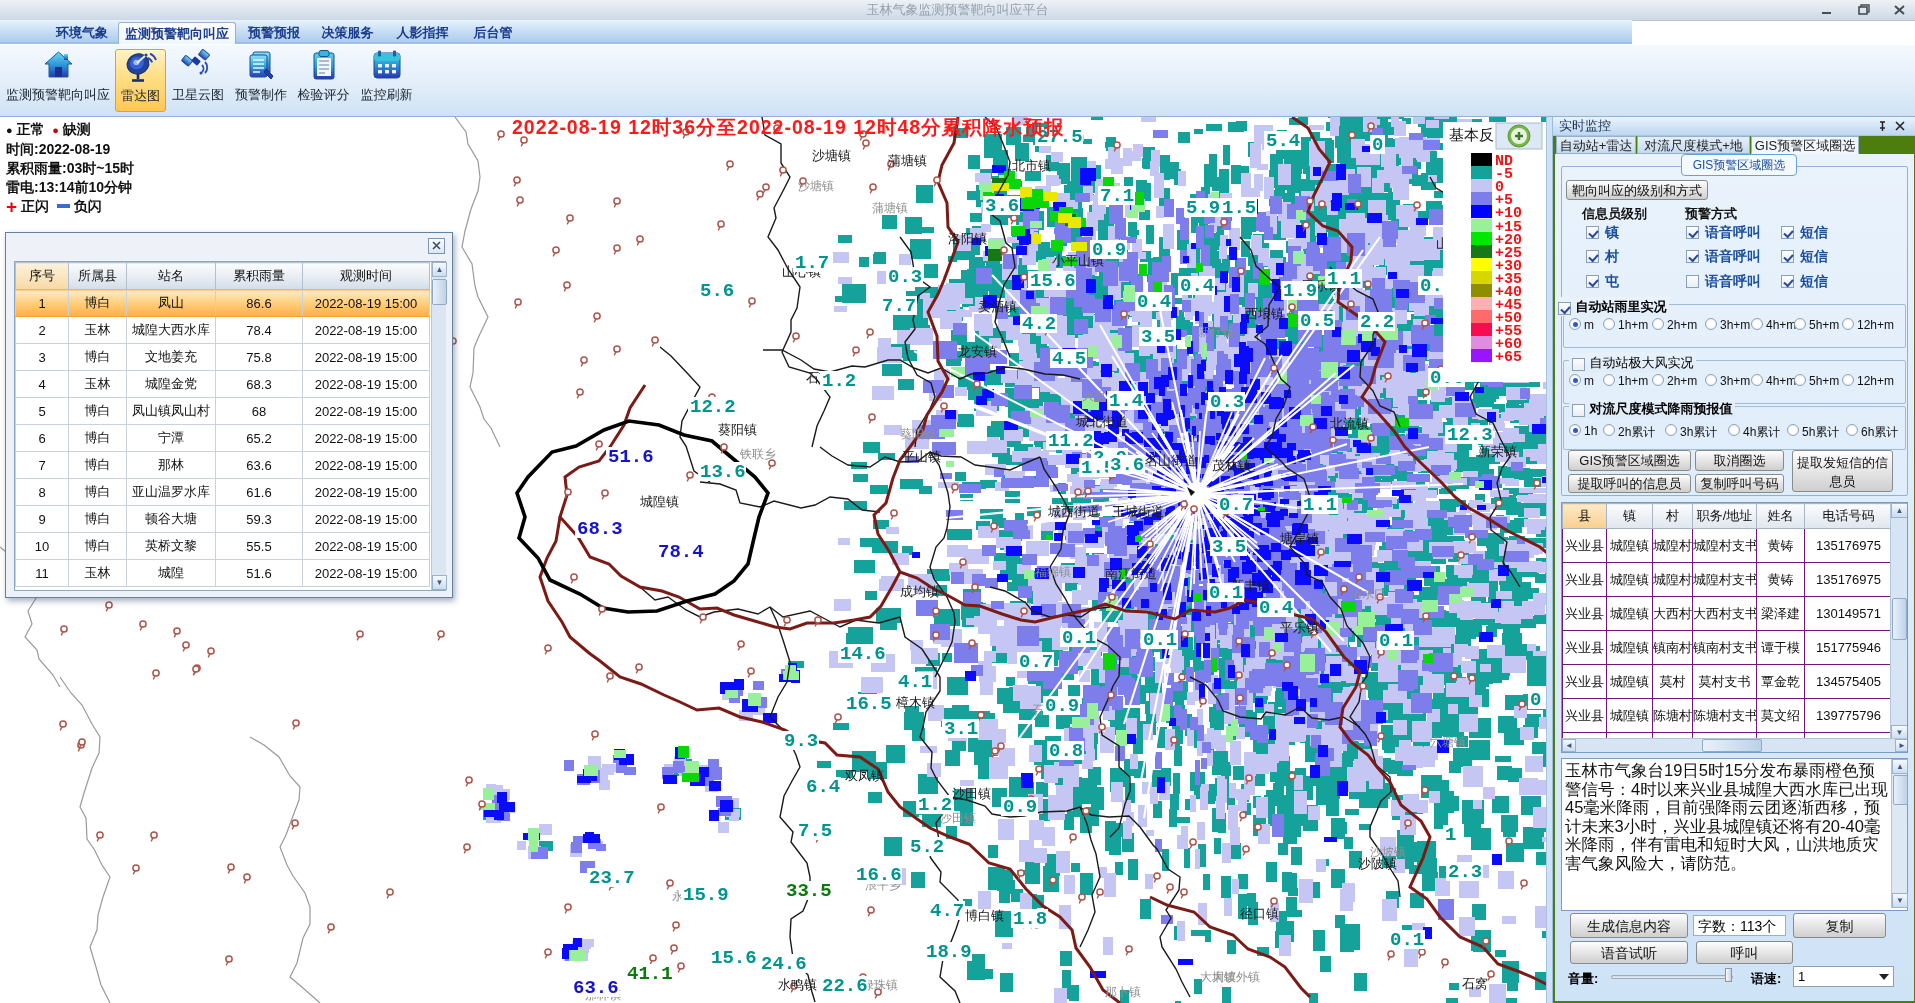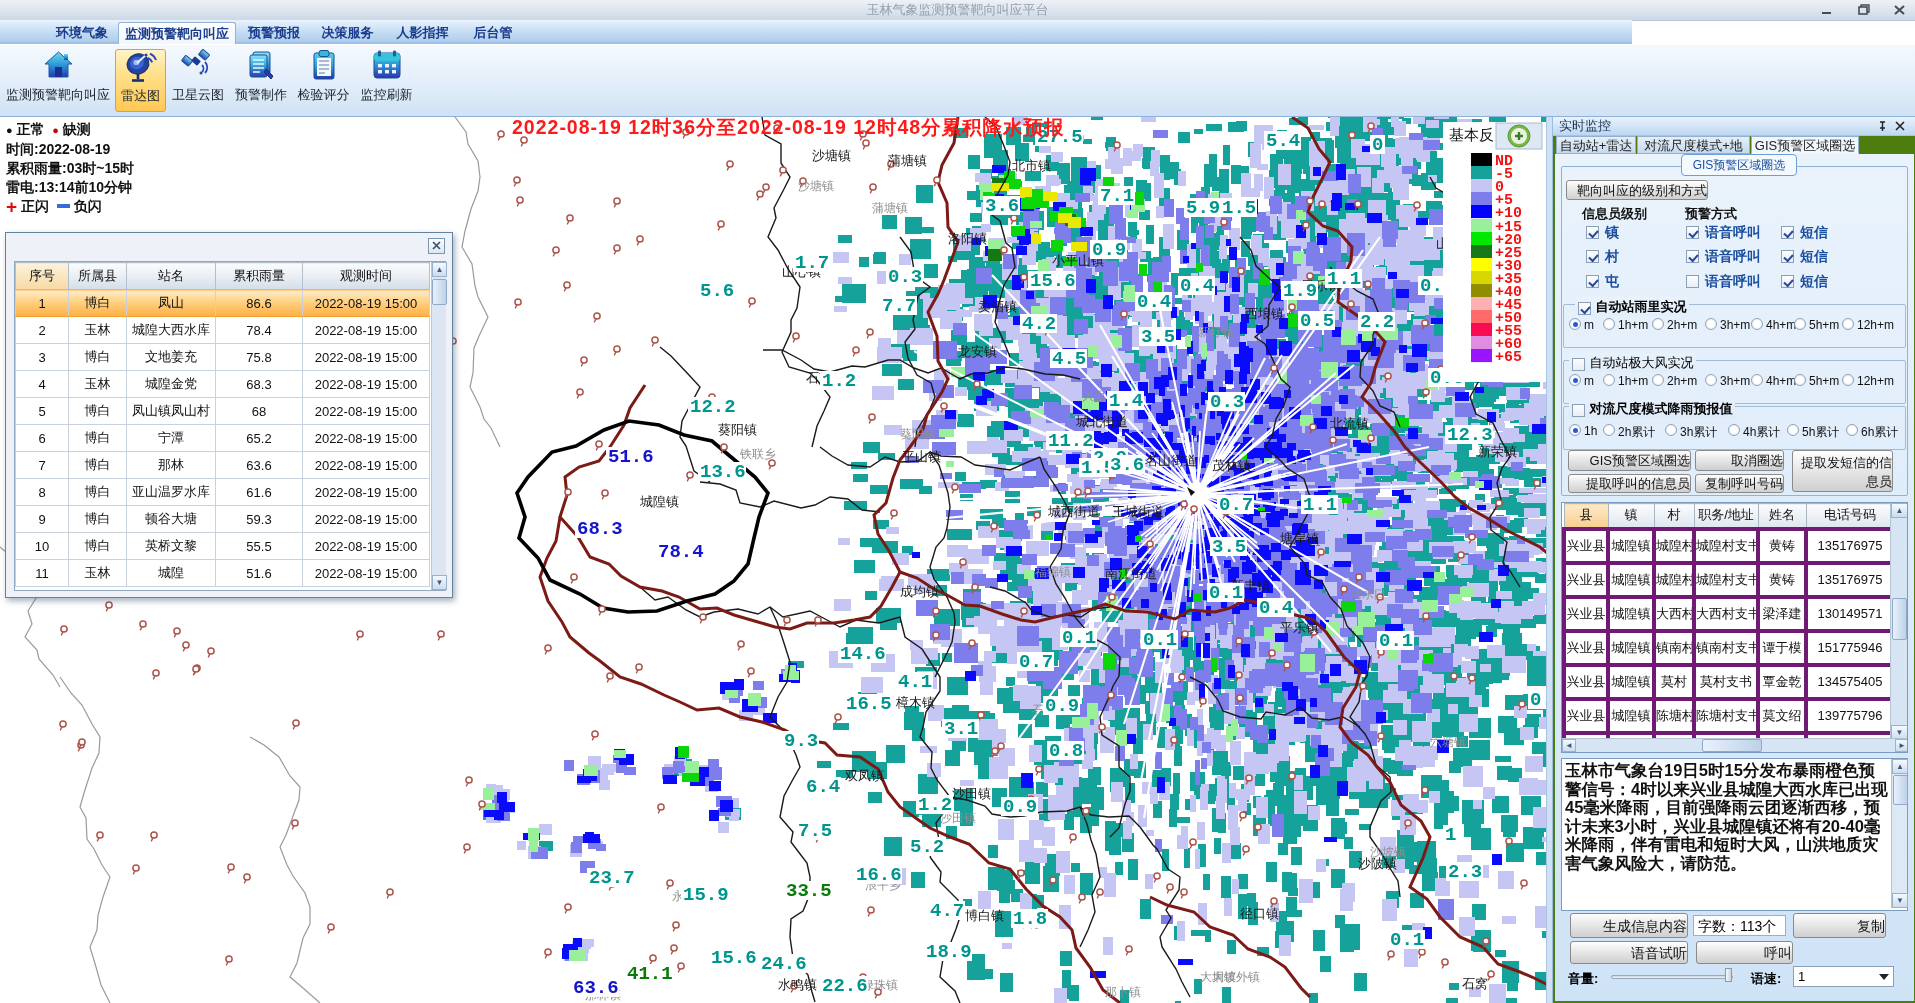--- a/index.html
+++ b/index.html
@@ -32,31 +32,31 @@
 .sbarrow{position:absolute;left:0;width:15px;height:15px;background:linear-gradient(#f5f9fd,#ccdcee);border:1px solid #9ab2cc;color:#3a5a80;font-size:8px;text-align:center;line-height:14px}
 .sbthumb{position:absolute;left:0px;width:15px;background:linear-gradient(90deg,#e8f1fa,#bdd2e8);border:1px solid #8fa9c6;border-radius:2px}
 
 #panel{left:1552px;top:117px;width:363px;height:886px;background:#4d7c0f;border-left:1px solid #9dbbdc}
 #phead{left:0;top:0;width:363px;height:19px;background:linear-gradient(#e9f3fd,#bed7f1);font-size:13px;color:#1a3050;line-height:18px;padding-left:6px;border-bottom:1px solid #aac4e0}
 .ptab{position:absolute;top:19px;height:18px;font-size:13px;color:#222;text-align:center;line-height:17px;background:linear-gradient(#e6eff9,#c6d9ee);border:1px solid #92b1d2}
 .ptab.act{background:#f2f7fd;border-bottom:1px solid #f2f7fd;font-weight:normal}
 #pbody{left:2px;top:37px;width:359px;height:847px;background:linear-gradient(#eaf3fc,#cfe3f7)}
 .gb{position:absolute;border:1px solid #8fb2d8;border-radius:2px}
 .bluelab{color:#1a4e9e;font-weight:bold;font-size:14px}
-.btn{position:absolute;background:linear-gradient(#fefefe,#e8e8e8 45%,#cfcfcf);border:1px solid #8a8a8a;border-radius:3px;font-size:13px;color:#111;text-align:right}
+.btn{position:absolute;background:linear-gradient(#fefefe,#e8e8e8 45%,#cfcfcf);border:1px solid #8a8a8a;border-radius:3px;font-size:13px;color:#111;text-align:center}
 .cb{position:absolute;width:13px;height:13px;background:linear-gradient(#fdfdfd,#e8eef4);border:1px solid #8aa0b8}
 .cb.ck::after{content:"";position:absolute;left:2px;top:2.5px;width:7px;height:4px;border-left:2px solid #28479e;border-bottom:2px solid #28479e;transform:rotate(-48deg)}
 .rd{position:absolute;width:12px;height:12px;border-radius:50%;background:radial-gradient(#fff 40%,#dde4ea);border:1px solid #90a4b8}
 .rd.on::after{content:"";position:absolute;left:2.5px;top:2.5px;width:5px;height:5px;border-radius:50%;background:#2a5acc}
 .rlbl{position:absolute;font-size:12px;color:#111}
 table.p{border-collapse:collapse;table-layout:fixed;font-size:13px;color:#111;background:#fff}
-table.p td{border:4px solid #701a75;text-align:center;height:34px;overflow:hidden;white-space:nowrap}
+table.p td{border:1px solid #701a75;text-align:center;height:34px;overflow:hidden;white-space:nowrap}
 tr.phd td{background:linear-gradient(#fbfcfd,#dfe6ee);border:1px solid #a8b6c4;height:25px}
 tr.phd td.c1{background:linear-gradient(#fde9c8,#f8cf8e)}
-#ptext{left:6px;top:604px;width:347px;height:153px;background:#fff;border:1px solid #7a9cc0;font-size:16.5px;font-weight:bold;color:#111;line-height:18.5px;padding:2px 18px 2px 3px}
+#ptext{left:6px;top:604px;width:347px;height:153px;background:#fff;border:1px solid #7a9cc0;font-size:16.5px;font-weight:normal;color:#111;line-height:18.5px;padding:2px 18px 2px 3px}
 .slider{position:absolute;height:4px;background:linear-gradient(#c8d4e0,#eef4fa);border:1px solid #98aabc;border-radius:2px}
 </style></head><body>
 
 <div id="titlebar" class="abs">
     <div id="titletext">玉林气象监测预警靶向叫应平台</div>
   </div>
 <div class="abs winbtn" style="left:1820px"><svg width="14" height="14">
       <path d="M2 10h9" stroke="#444c54" stroke-width="2"></path>
     </svg></div>
 <div class="abs winbtn" style="left:1856px"><svg width="14" height="14">
@@ -904,21 +904,21 @@
       <div class="abs bluelab" style="left:150px;top:94px">语音呼叫</div>
 <div class="cb ck" style="left:226px;top:96px"></div>
       <div class="abs bluelab" style="left:245px;top:94px">短信</div>
 <div class="cb ck" style="left:31px;top:121px"></div>
       <div class="abs bluelab" style="left:50px;top:119px">屯</div>
 <div class="cb" style="left:131px;top:121px"></div>
       <div class="abs bluelab" style="left:150px;top:119px">语音呼叫</div>
 <div class="cb ck" style="left:226px;top:121px"></div>
       <div class="abs bluelab" style="left:245px;top:119px">短信</div>
 <div class="gb" style="left:8px;top:150px;width:343px;height:44px;border-color:#a0bcd8"></div>
-<div class="abs" style="left:20px;top:143px;background:linear-gradient(#eaf3fc,#e2eefa);padding:0 3px"><span class="cb ck" style="position:relative;display:inline-block;left:0;top:2px;vertical-align:-2px"></span> <span style="font-size:13px;font-weight:bold">自动站雨里实况</span></div>
+<div class="abs" style="left:0;top:143px;background:linear-gradient(#eaf3fc,#e2eefa);padding:0 3px"><span class="cb ck" style="position:relative;display:inline-block;left:0;top:2px;vertical-align:-2px"></span> <span style="font-size:13px;font-weight:bold">自动站雨里实况</span></div>
 <div class="rd on" style="left:14px;top:164px"></div>
       <div class="rlbl" style="left:29px;top:164px">m</div>
 <div class="rd" style="left:48px;top:164px"></div>
       <div class="rlbl" style="left:63px;top:164px">1h+m</div>
 <div class="rd" style="left:97px;top:164px"></div>
       <div class="rlbl" style="left:112px;top:164px">2h+m</div>
 <div class="rd" style="left:150px;top:164px"></div>
       <div class="rlbl" style="left:165px;top:164px">3h+m</div>
 <div class="rd" style="left:196px;top:164px"></div>
       <div class="rlbl" style="left:211px;top:164px">4h+m</div>

